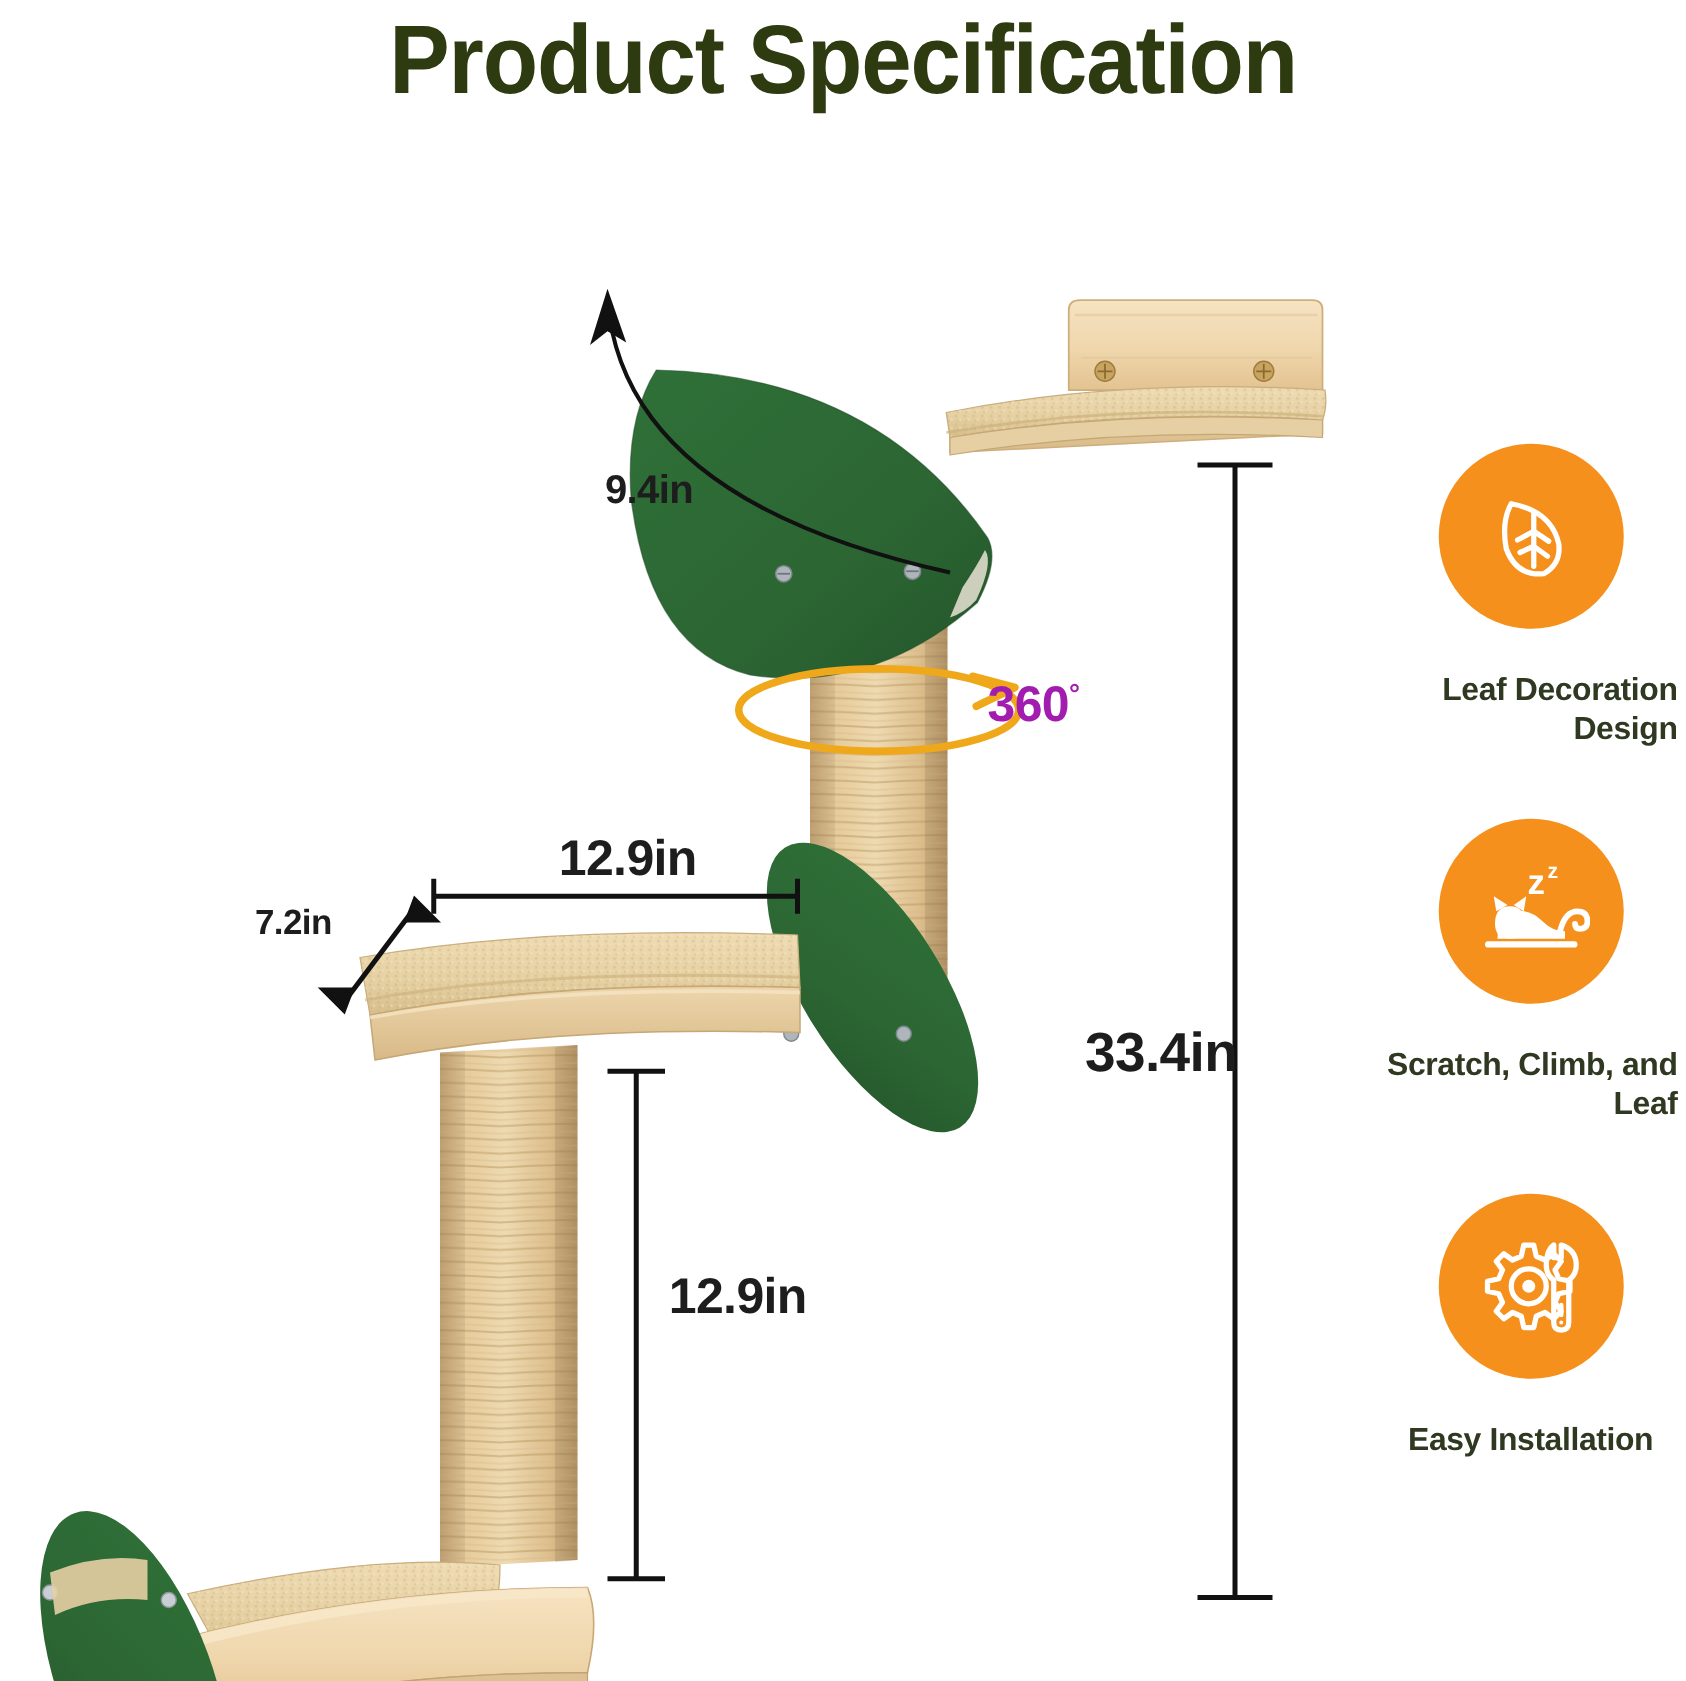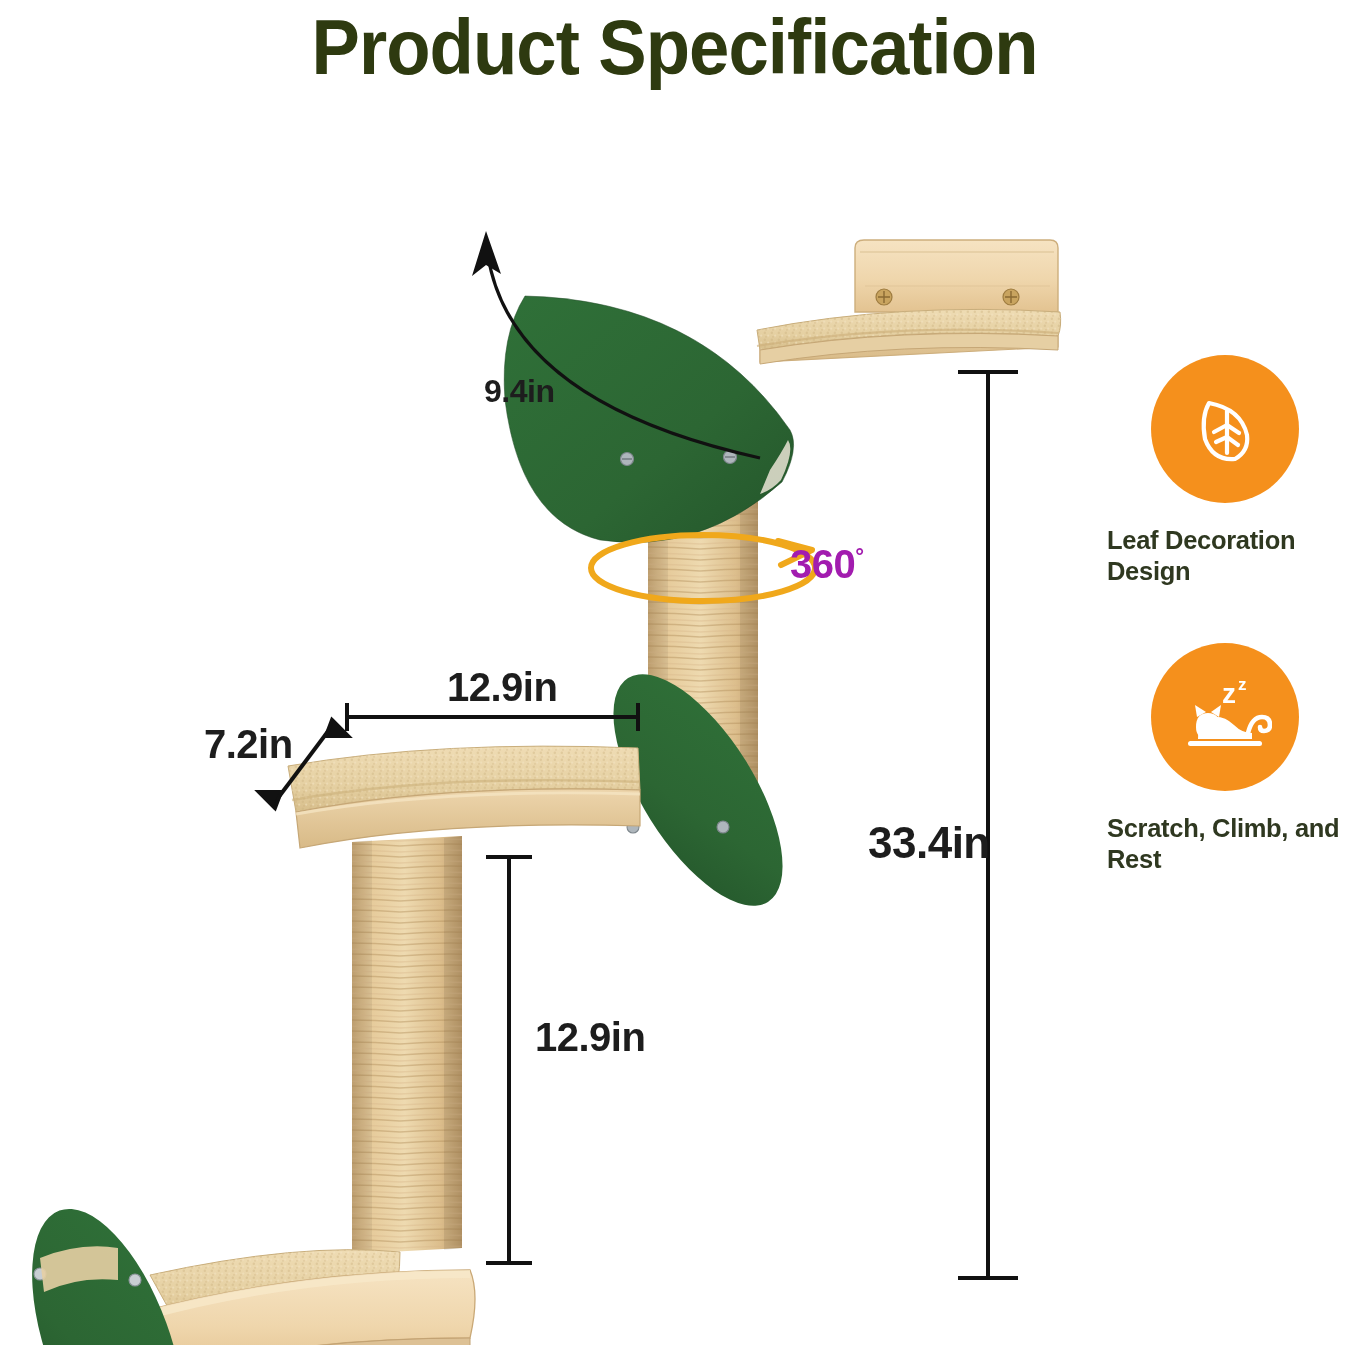--- a/index.html
+++ b/index.html
@@ -30,21 +30,21 @@
   .dim{
     position:absolute;
     color:#1d1d1d;
     font-weight:bold;
     font-family:"Liberation Sans","DejaVu Sans",sans-serif;
     white-space:nowrap;
     letter-spacing:-0.5px;
   }
   .dim-94  {left:484px; top:373px; font-size:32px;}
   .dim-129h{left:447px; top:665px; font-size:40px;}
-  .dim-72  {left:204px; top:722px; font-size:40px;}
+  .dim-72  {left:204px; top:722px; font-size:28px;}
   .dim-129v{left:535px; top:1015px;font-size:40px;}
   .dim-334 {left:868px; top:818px; font-size:44px;}
 
   .deg360{
     position:absolute;left:790px;top:542px;
     font-size:40px;font-weight:bold;color:#a21caf;
     letter-spacing:-0.5px;white-space:nowrap;
     font-family:"Liberation Sans","DejaVu Sans",sans-serif;
   }
   .deg360 sup{font-size:22px;vertical-align:super;}
@@ -57,22 +57,22 @@
   .feature{width:249px;display:flex;flex-direction:column;align-items:center;}
   .feature + .feature{margin-top:56px;}
   .fcircle{
     width:148px;height:148px;border-radius:50%;
     background:#F5901C;
     display:flex;align-items:center;justify-content:center;
     box-sizing:border-box;
   }
   .fcircle svg{display:block;}
   .flabel{
-    margin-top:22px;
-    text-align:left;
+    margin-top:34px;
+    text-align:right;
     font-size:25.5px;font-weight:bold;line-height:1.22;
     color:#2F3820;
     letter-spacing:-0.3px;
     font-family:"Liberation Sans","DejaVu Sans",sans-serif;
     max-width:235px;
   }
 </style>
 </head>
 <body>
 
@@ -283,19 +283,40 @@
 
             <path d="M19 44 L17 32 L28 39 Z"></path>
             <path d="M41 44 L43 32 L33 39 Z"></path>
 
             <path d="M70 60 Q74 44 84 44 Q92 44 92 52 Q92 58 86 58 Q82 58 82 54" fill="none" stroke="#FFFFFF" stroke-width="4.6" stroke-linecap="round"></path>
 
             <rect x="10" y="68" width="74" height="5" rx="2.5"></rect>
           </g>
         </svg>
       </div>
-      <div class="flabel">Scratch, Climb, and Rest</div>
+      <div class="flabel">Scratch, Climb, and Leaf</div>
     </div>
 
+    <div class="feature">
+      <div class="fcircle">
+        <svg width="88" height="86" viewBox="0 0 88 86">
+          <g fill="none" stroke="#FFFFFF" stroke-width="4.2" stroke-linejoin="round" stroke-linecap="round">
+
+            <path d="M38 10 L46 10 L48 19 L55 22 L62 17 L68 23 L63 30 L66 37 L75 39 L75 47
+                     L66 49 L63 56 L68 63 L62 69 L55 64 L48 67 L46 76 L38 76 L36 67 L29 64
+                     L22 69 L16 63 L21 56 L18 49 L9 47 L9 39 L18 37 L21 30 L16 23 L22 17
+                     L29 22 L36 19 Z"></path>
+            <circle cx="42" cy="43" r="14"></circle>
+            <circle cx="42" cy="43" r="5.2" fill="#FFFFFF" stroke="none"></circle>
+
+            <path d="M62 10 L62 20 L68 20 L68 10 Q80 14 80 26 Q80 34 74 38 L74 72 Q74 78 68 78
+                     Q62 78 62 72 L62 38 Q56 34 56 26 Q56 14 62 10 Z"></path>
+            <path d="M68 58 L68 66" stroke-width="3.6"></path>
+            <circle cx="68" cy="72" r="1.6" fill="#FFFFFF" stroke="none"></circle>
+          </g>
+        </svg>
+      </div>
+      <div class="flabel">Easy Installation</div>
+    </div>
 
   </div>
 
 </div>
 
 </body></html>

